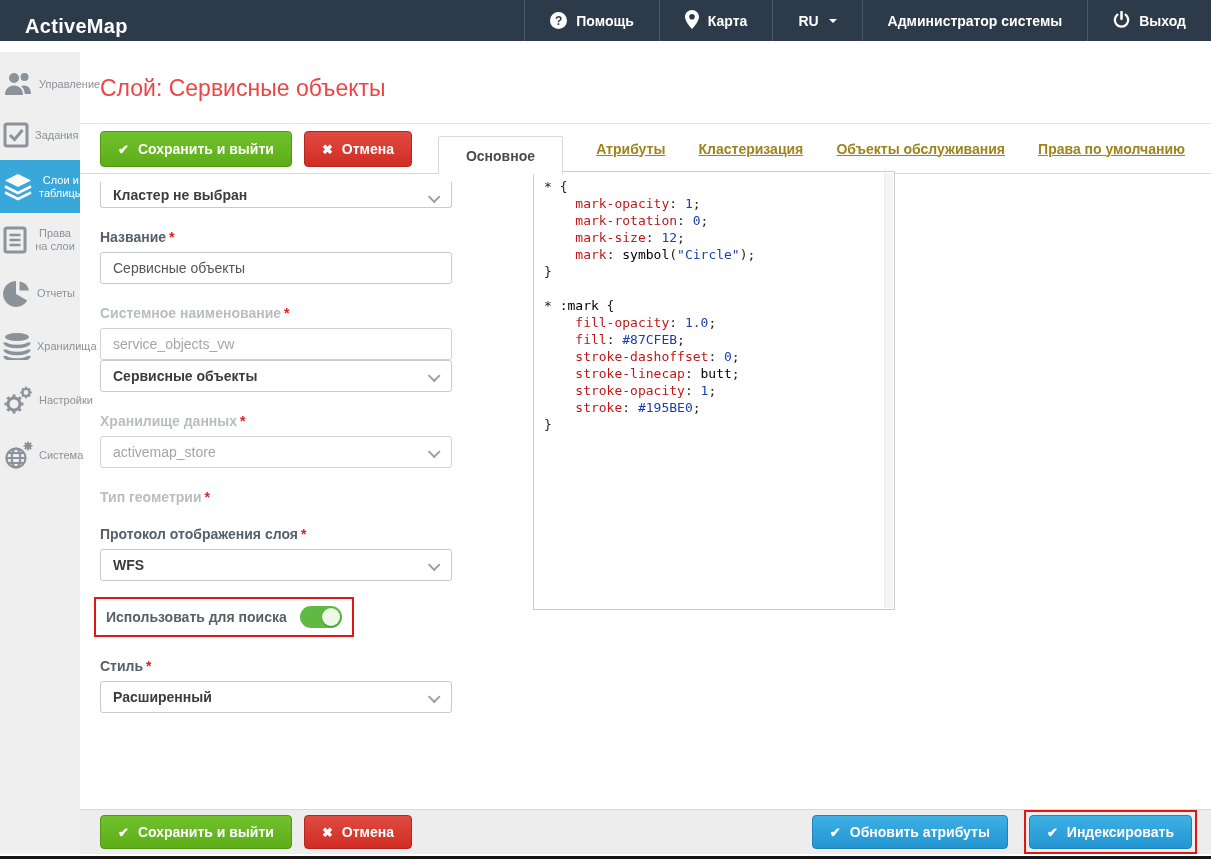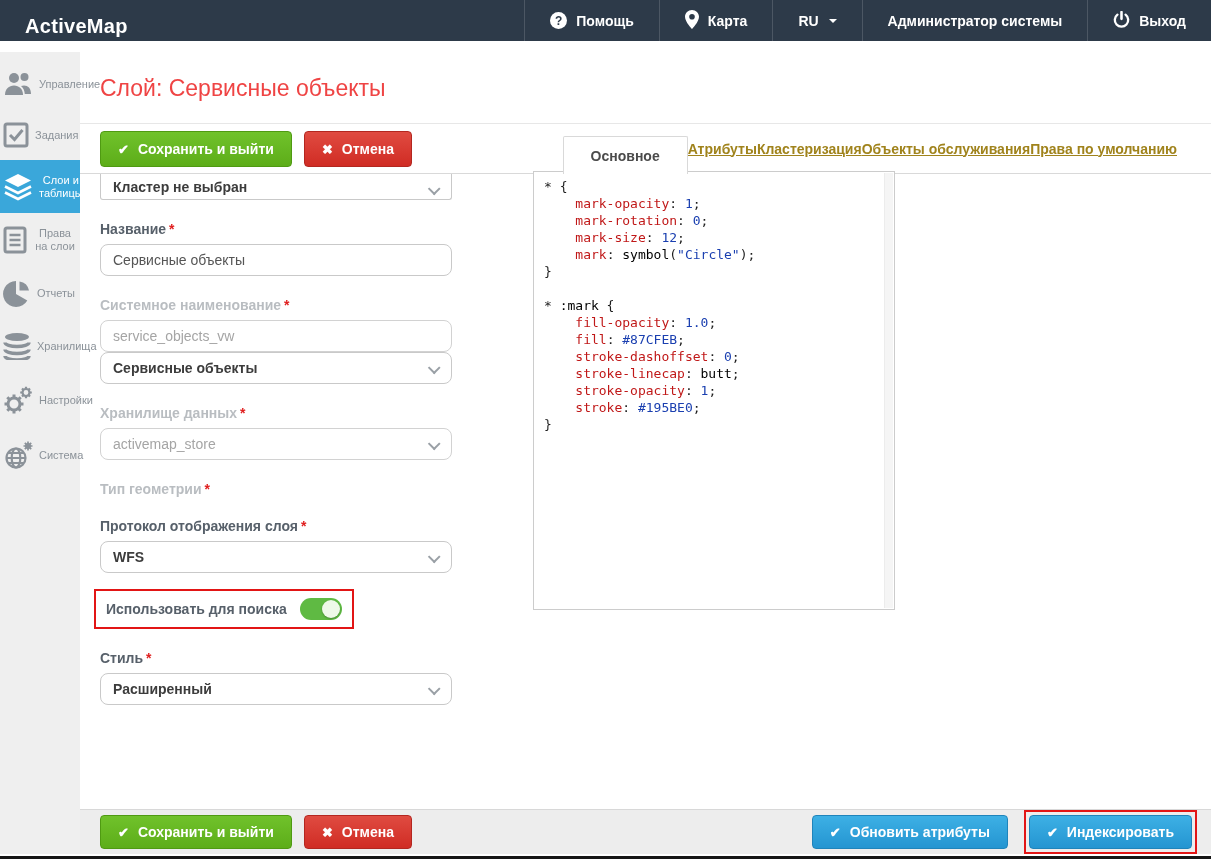--- a/index.html
+++ b/index.html
@@ -20,45 +20,45 @@
   .sidebar { position:absolute; top:52px; left:0; width:80px; bottom:5px; background:#efefef; padding-top:6px; z-index:10; }
   .side-item { display:flex; flex-direction:row; align-items:center; gap:6px; padding:13px 3px 12px; color:#8b9299; font-size:11px; line-height:13px; text-align:center; cursor:pointer; }
   .side-item svg { display:block; }
   .side-item.active { background:#3aa7da; color:#fff; }
   
   .main { position:absolute; left:80px; top:52px; right:0; bottom:50px; background:#fff; overflow:hidden; }
   .page-title { margin:23px 0 0 20px; font-size:23px; font-weight:normal; color:#ef4444; }
   .header-divider { margin-top:21px; border-bottom:1px solid #e7e7e7; }
   .tabrow { position:relative; display:flex; align-items:center; height:50px; padding-left:20px; }
   .tabrow-rule { border-bottom:1px solid #d9d9d9; }
-  .tabs { flex:1; display:flex; align-items:flex-end; justify-content:flex-end; height:100%; margin-left:26px; padding-right:34px; }
+  .tabs { flex:1; display:flex; align-items:flex-end; justify-content:space-between; height:100%; margin-left:26px; padding-right:26px; }
   .tab-active { position:relative; z-index:3; display:flex; align-items:center; height:38px; margin-bottom:-1px; padding:0 27px; background:#fff; border:1px solid #d9d9d9; border-bottom:none; border-radius:2px 2px 0 0; font-size:14px; font-weight:bold; color:#4b4b4b; cursor:pointer; }
   .tab-link { align-self:center; font-size:14px; font-weight:bold; color:#a0831c; text-decoration:underline; cursor:pointer; }
   
   .btn { display:inline-flex; align-items:center; gap:9px; height:36px; padding:0 17px; border-radius:4px; color:#fff; font-weight:bold; font-size:14px; border:1px solid transparent; cursor:pointer; font-family:inherit; white-space:nowrap; }
   .btn-green { background:linear-gradient(#70c22b,#5dad19); border-color:#4f9a12; }
   .btn-red   { background:linear-gradient(#e04b41,#d02c24); border-color:#b32720; }
   .btn-blue  { background:linear-gradient(#3db0e5,#2495d1); border-color:#1f84bb; }
   .ico-check::before { content:"✔"; font-size:13px; }
   .ico-cross::before { content:"✖"; font-size:13px; }
   .tabrow .btn + .btn { margin-left:12px; }
   
   .content { padding-left:20px; }
   .form-col { width:352px; }
   .field label { display:block; margin:21px 0 7px; font-size:14px; font-weight:bold; color:#57606a; }
   .field .req { color:#e02020; font-style:normal; margin-left:3px; }
-  .control { position:relative; height:32px; border:1px solid #c9c9c9; border-radius:8px; background:#fff; display:flex; align-items:center; padding:0 12px; font-size:14px; color:#555; cursor:pointer; }
+  .control { position:relative; height:32px; border:1px solid #c9c9c9; border-radius:3px; background:#fff; display:flex; align-items:center; padding:0 12px; font-size:14px; color:#555; cursor:pointer; }
   .control .value { font-weight:bold; color:#3c3c3c; }
   .input-ctl { cursor:text; }
   .input-ctl .value { font-weight:normal; color:#555; }
   .chevron { position:absolute; right:13px; top:11px; width:9px; height:9px; border-right:2px solid #9aa0a6; border-bottom:2px solid #9aa0a6; transform:rotate(45deg) translateY(-1px); }
   .field.disabled label { color:#b9bdc1; }
   .field.disabled .control { border-color:#d2d2d2; cursor:default; }
   .field.disabled .value { font-weight:normal; color:#a5a5a5; }
-  .clipped { border-top:none; border-radius:0 0 3px 3px; height:26px; margin-top:0; }
+  .clipped { border-top:none; border-radius:0 0 3px 3px; height:26px; margin-top:8px; }
   
   .annotation-toggle { display:inline-block; margin-top:16px; margin-left:-6px; padding:7px 10px; border:2px solid #e21515; }
   .toggle-row { display:flex; align-items:center; gap:13px; }
   .toggle-row .tlabel { font-size:14px; font-weight:bold; color:#57606a; }
   .toggle { position:relative; width:42px; height:22px; border-radius:11px; background:#5fba43; cursor:pointer; }
   .toggle .knob { position:absolute; top:2px; right:2px; width:18px; height:18px; border-radius:50%; background:#eef9e8; box-shadow:0 1px 2px rgba(0,0,0,.25); }
   .style-field { margin-top:4px; }
   
   .code-box { position:absolute; left:453px; top:119px; width:362px; height:439px; border:1px solid #ccc; background:#fff; font-family:"DejaVu Sans Mono", monospace; font-size:13px; line-height:17px; color:#1d1d1d; padding:6px 16px 6px 10px; overflow:hidden; cursor:text; }
   .code-line { white-space:pre; min-height:17px; }

